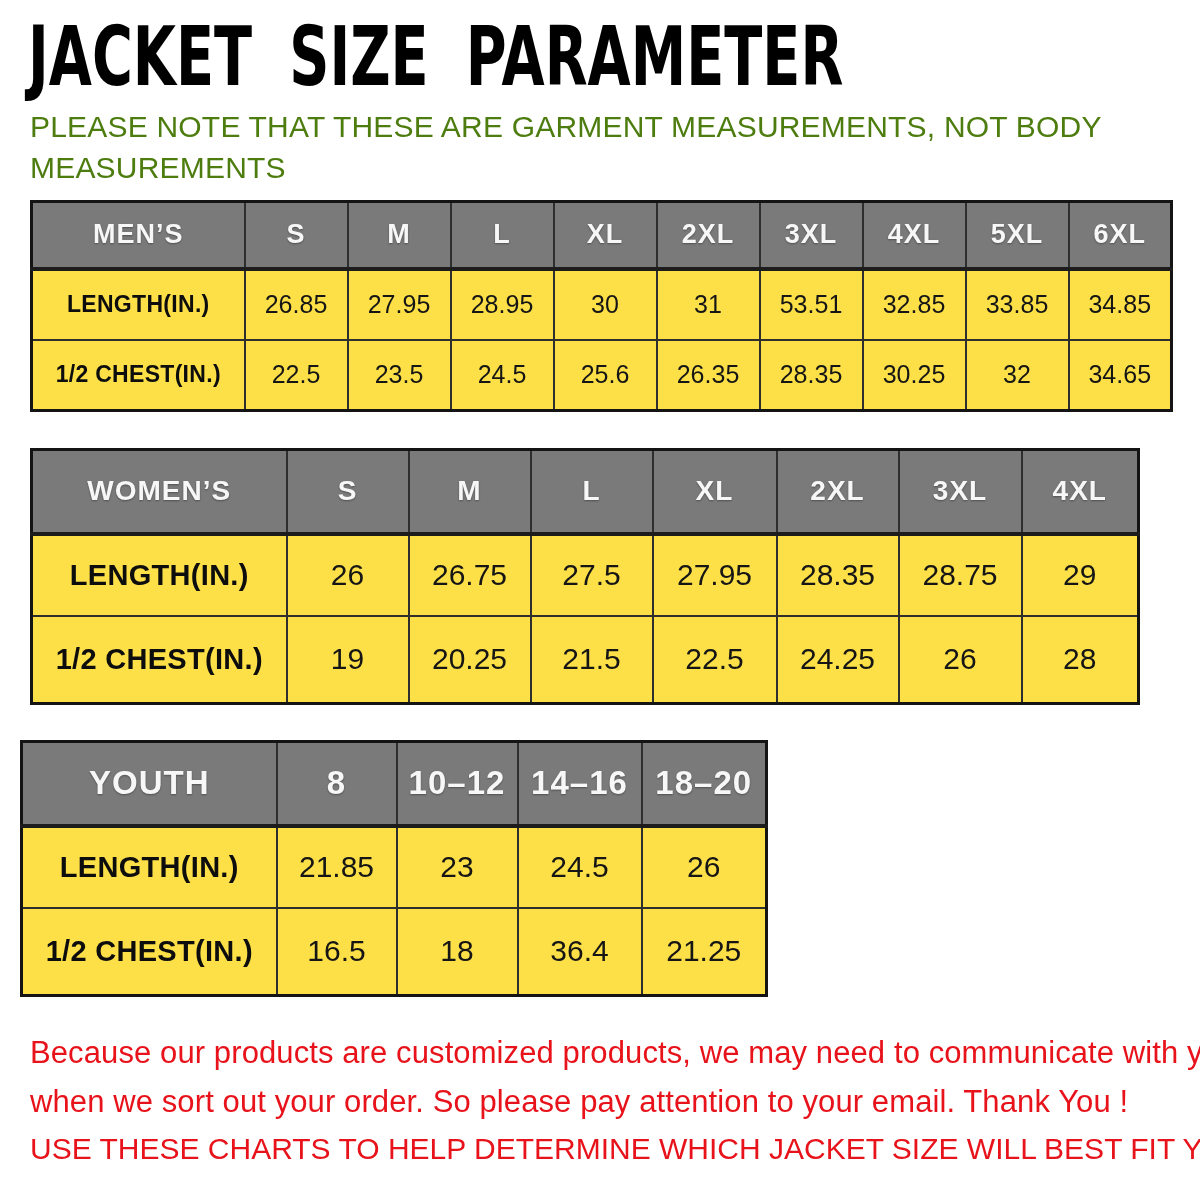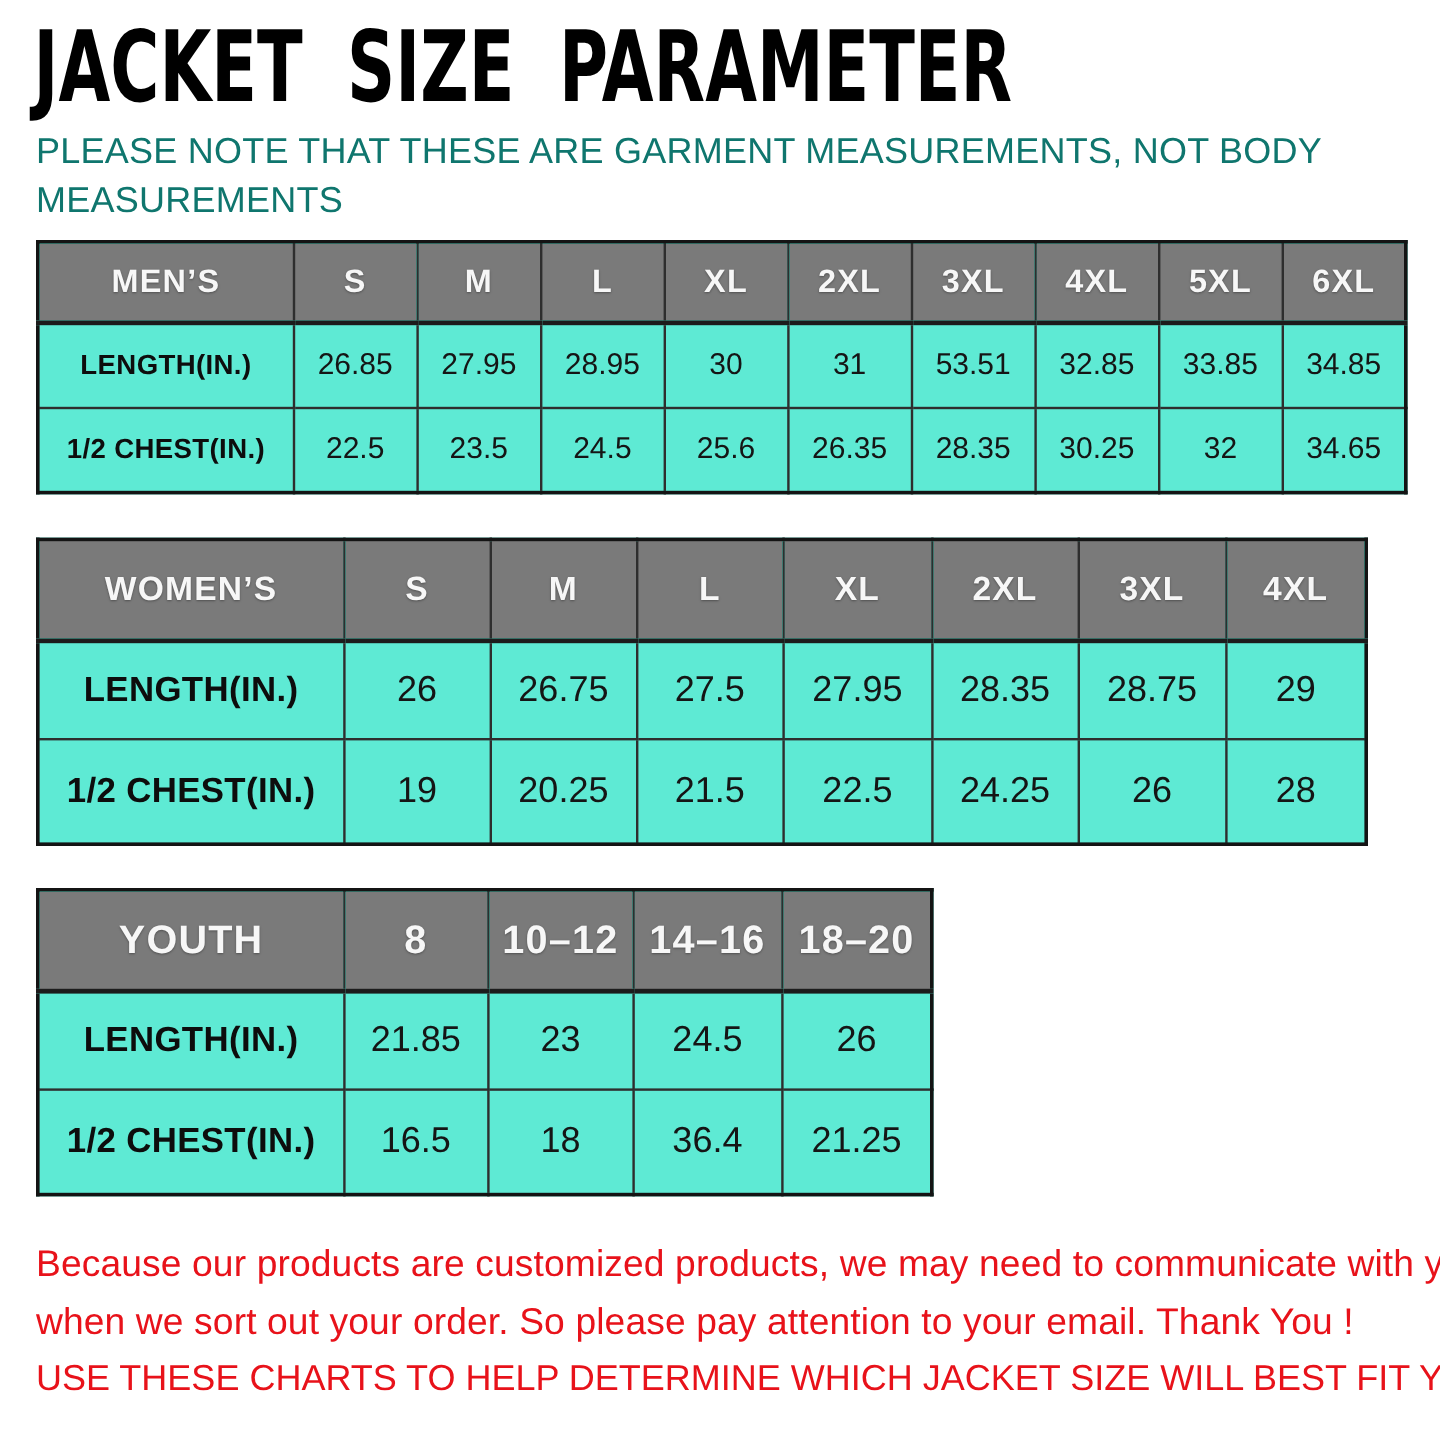--- a/index.html
+++ b/index.html
@@ -25,33 +25,33 @@
     letter-spacing:0px;
     word-spacing:26px;
     transform:scaleX(0.68);
     transform-origin:left top;
   }
 
   
   .garment-note{
     position:absolute;
     left:30px;top:106px;
-    color:#0f766e;
+    color:#4d7c0f;
     font-size:30px;
     line-height:41px;
     letter-spacing:0.2px;
   }
 
   
   table.size-table{
     position:absolute;
     border-collapse:collapse;
     table-layout:fixed;
     border:3px solid #141414;
-    background:#5eead4;
+    background:#fde047;
   }
   table.size-table th,
   table.size-table td{
     border:2px solid #2e2e2e;
     text-align:center;
     vertical-align:middle;
     padding:0;
     overflow:hidden;
   }
   table.size-table thead th{
@@ -83,21 +83,21 @@
   
   .t-womens{left:30px;top:448px;width:1107px;}
   .t-womens thead tr{height:84px;}
   .t-womens tbody tr:nth-child(1){height:82px;}
   .t-womens tbody tr:nth-child(2){height:88px;}
   .t-womens thead th{font-size:28px;}
   .t-womens td.label{font-size:29px;}
   .t-womens td{font-size:30px;}
 
   
-  .t-youth{left:30px;top:740px;width:745px;padding-left:33px;}
+  .t-youth{left:20px;top:740px;width:745px;padding-left:33px;}
   .t-youth thead tr{height:84px;}
   .t-youth tbody tr:nth-child(1){height:82px;}
   .t-youth tbody tr:nth-child(2){height:88px;}
   .t-youth thead th{font-size:33px;}
   .t-youth td.label{font-size:29px;}
   .t-youth td{font-size:30px;}
 
   
   .footer-paragraph{
     position:absolute;

